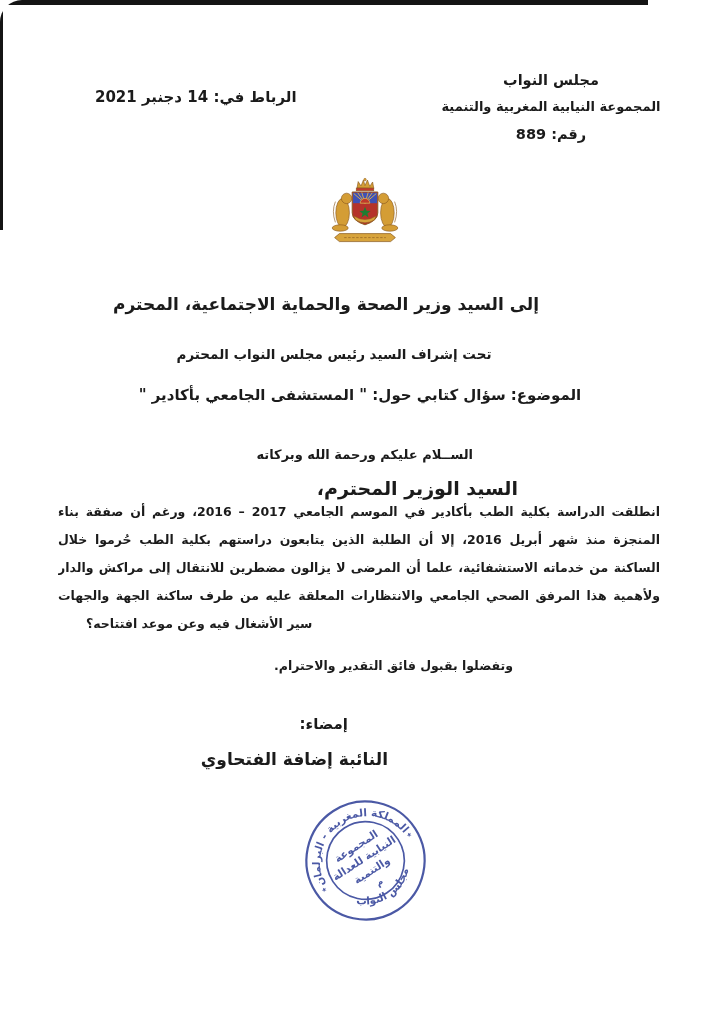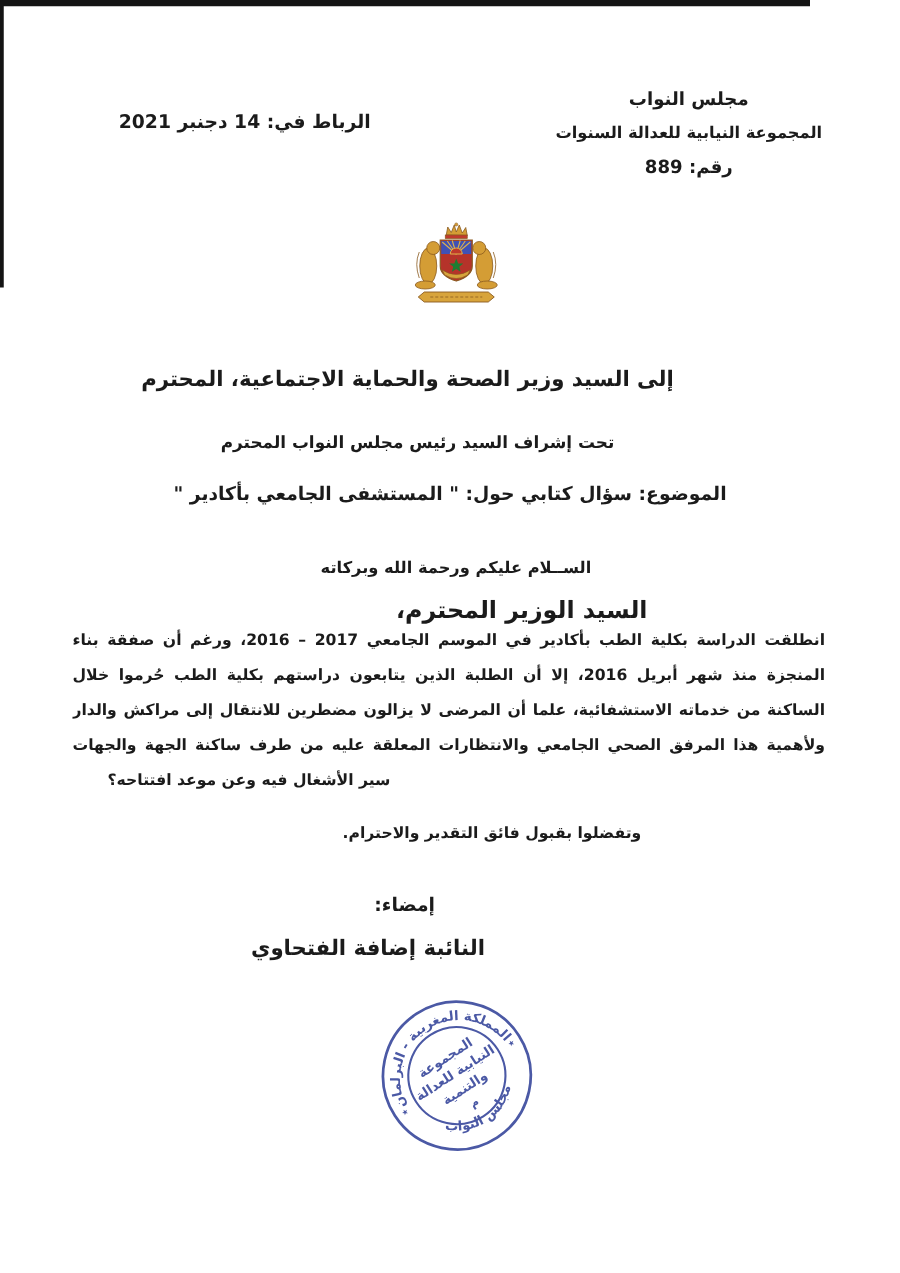--- a/index.html
+++ b/index.html
@@ -1,17 +1,17 @@
 <!DOCTYPE html>
 <html lang="ar"><head>
 <meta charset="utf-8">
 <style>
   html,body{margin:0;padding:0;background:#fff;}
   .page{position:relative;width:720px;height:1018px;background:#ffffff;overflow:hidden;
-        font-family:"DejaVu Sans",sans-serif;color:#1b1b1b;}
+        font-family:"DejaVu Sans",sans-serif;color:#1b1b1b;border-radius:22px;}
   .abs{position:absolute;}
   .rtl{direction:rtl;unicode-bidi:embed;}
   .b{font-weight:bold;}
   .center{text-align:center;}
   
   .scan-top{left:0;top:0;width:648px;height:5px;background:#141414;}
   .scan-left{left:0;top:0;width:3px;height:230px;background:#141414;}
   
   .hdr{top:72px;right:28px;width:282px;text-align:center;font-weight:bold;}
   .hdr .l1{font-size:14.5px;margin-bottom:11px;}
@@ -44,21 +44,21 @@
 </head>
 <body>
 
 <div class="page">
 
   <div class="abs scan-top"></div>
   <div class="abs scan-left"></div>
 
   <div class="abs hdr rtl">
     <div class="l1">مجلس النواب</div>
-    <div class="l2">المجموعة النيابية للعدالة السنوات</div>
+    <div class="l2">المجموعة النيابية المغربية والتنمية</div>
     <div class="l3">رقم: 889</div>
   </div>
 
   <div class="abs date rtl">الرباط في: 14 دجنبر 2021</div>
 
   <div class="abs emblem">
     <svg width="112" height="80" viewBox="0 0 140 100">
 
       <path d="M60,15 l1.5,-8 3.5,5.5 3,-7.5 2,7 3,-7 3,8 3.5,-5.5 1.5,8 z" fill="#d49d35" stroke="#8a5a20" stroke-width="0.8"></path>
       <rect x="59" y="15" width="22" height="3.5" fill="#c03a2e" stroke="#8a5a20" stroke-width="0.7"></rect>

